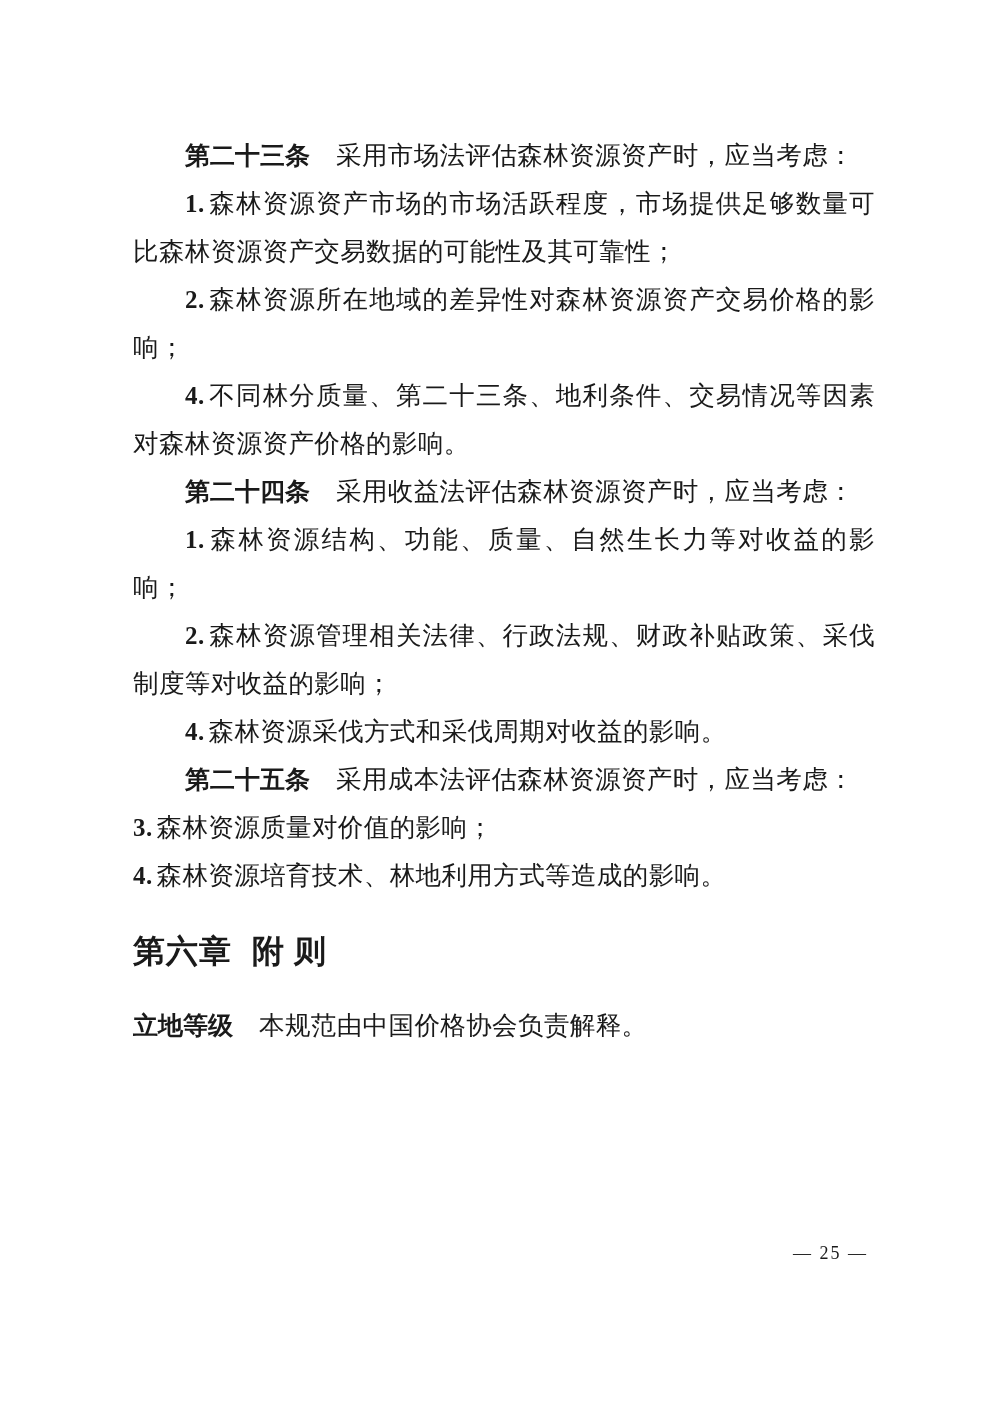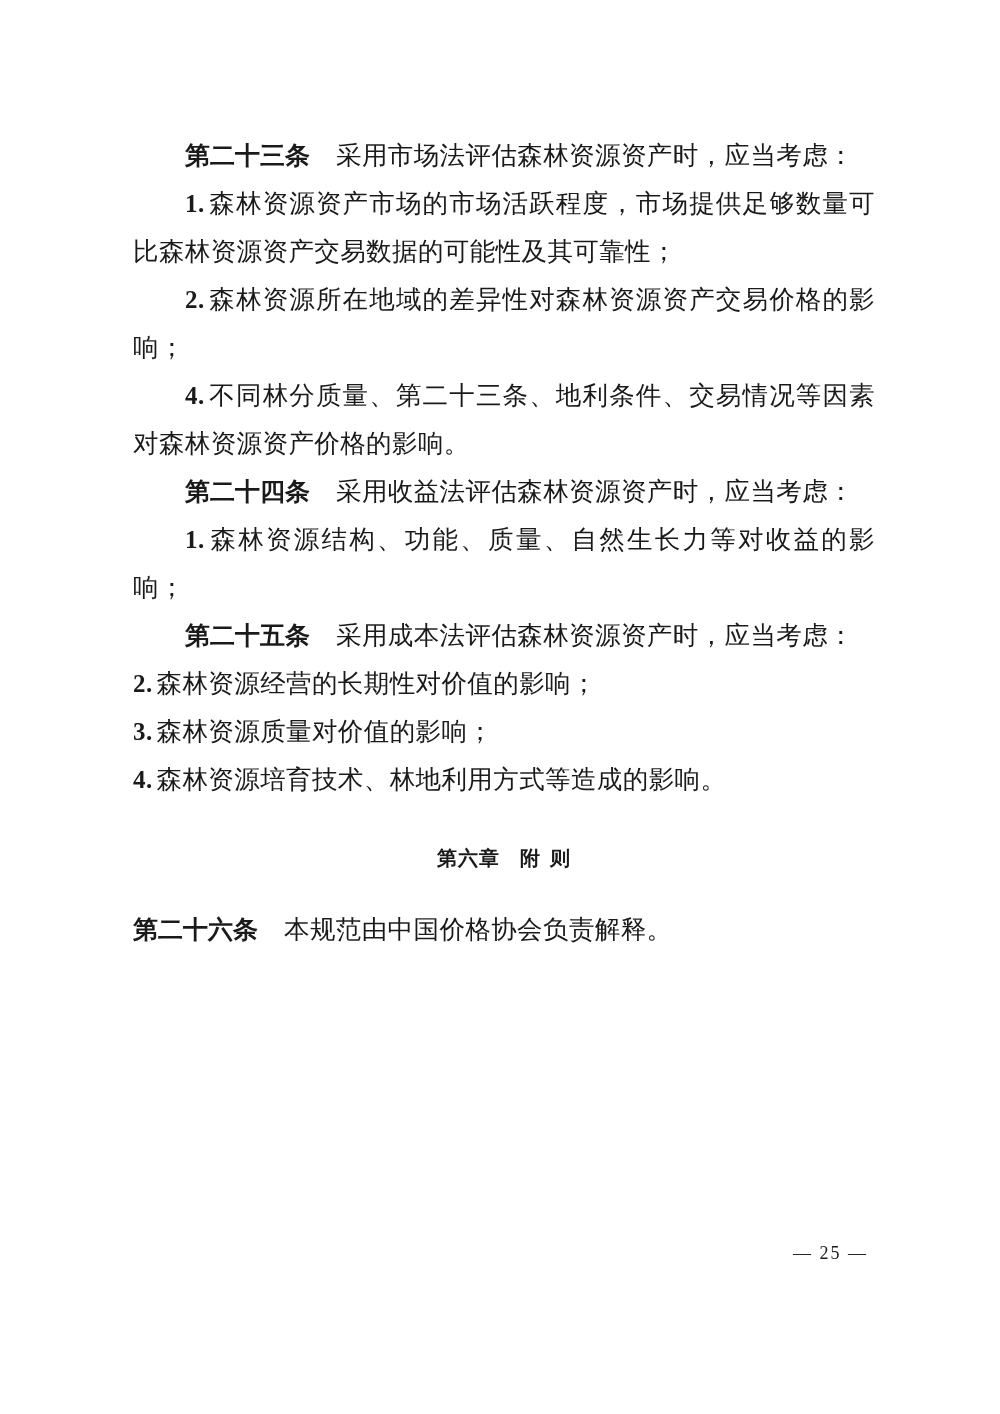--- a/index.html
+++ b/index.html
@@ -59,24 +59,24 @@
   
   .num {
     font-family: "Liberation Serif", "DejaVu Serif", serif;
     font-weight: bold;
     font-size: 25px;
     padding-right: 4px;
   }
 
   
   .chapter {
-    font-family: Liberation Sans, sans-serif;
+    font-family: Liberation Mono, monospace;
     font-weight: bold;
-    font-size: 20px;
-    text-align: center;
+    font-size: 32px;
+    text-align: left;
     letter-spacing: 1px;
     line-height: 48px;
     text-indent: 0;
   }
   .chapter .ch-gap {
     display: inline-block;
     width: 20px;
   }
   .chapter .ch-sp {
     display: inline-block;
@@ -123,49 +123,52 @@
     </p>
 
     <p class="para indent">
       <span class="art-no">第二十四条</span><span class="art-gap"></span><span>采用收益法评估森林资源资产时，应当考虑：</span>
     </p>
 
     <p class="para indent">
       <span class="num">1.</span><span>森林资源结构、功能、质量、自然生长力等对收益的影响；</span>
     </p>
 
+    <p class="para indent">
+      <span class="num">2.</span><span>森林资源管理相关法律、行政法规、财政补贴政策、采伐制度等对收益的影响；</span>
+    </p>
 
 
+    <p class="para indent">
+      <span class="num">4.</span><span>森林资源采伐方式和采伐周期对收益的影响。</span>
+    </p>
 
     <p class="para indent">
       <span class="art-no">第二十五条</span><span class="art-gap"></span><span>采用成本法评估森林资源资产时，应当考虑：</span>
     </p>
 
 
-    <p class="para noindent">
-      <span class="num">2.</span><span>森林资源经营的长期性对价值的影响；</span>
-    </p>
 
     <p class="para noindent">
       <span class="num">3.</span><span>森林资源质量对价值的影响；</span>
     </p>
 
     <p class="para noindent">
       <span class="num">4.</span><span>森林资源培育技术、林地利用方式等造成的影响。</span>
     </p>
 
     <div class="spacer-md"></div>
 
     <p class="para chapter">
       <span>第六章</span><span class="ch-gap"></span><span>附</span><span class="ch-sp"></span><span>则</span>
     </p>
 
     <div class="spacer-sm"></div>
 
     <p class="para noindent">
-      <span class="art-no">第二十六条</span><span class="art-gap"></span><span>本规范由中国价格协会负责解释。</span>
+      <span class="art-no">立地等级</span><span class="art-gap"></span><span>本规范由中国价格协会负责解释。</span>
     </p>
 
   </div>
 
   <div class="footer">— 25 —</div>
 
 </div>
 
 </body></html>

